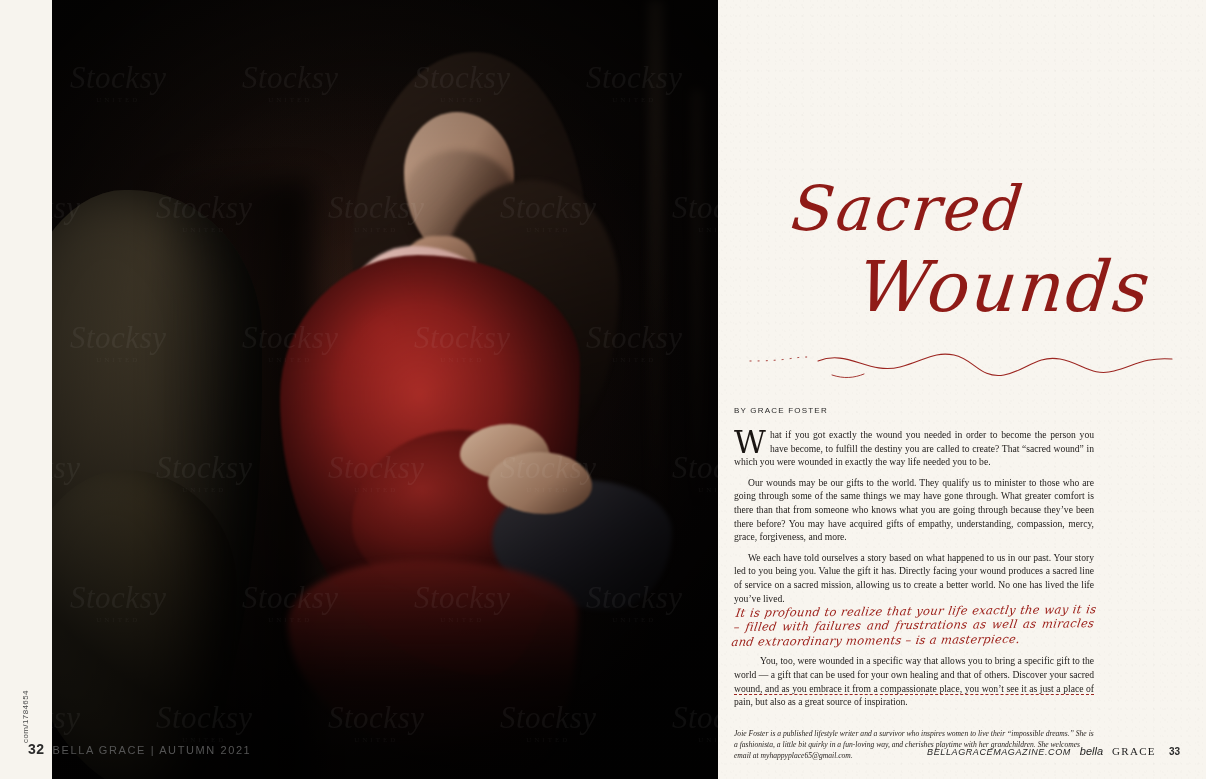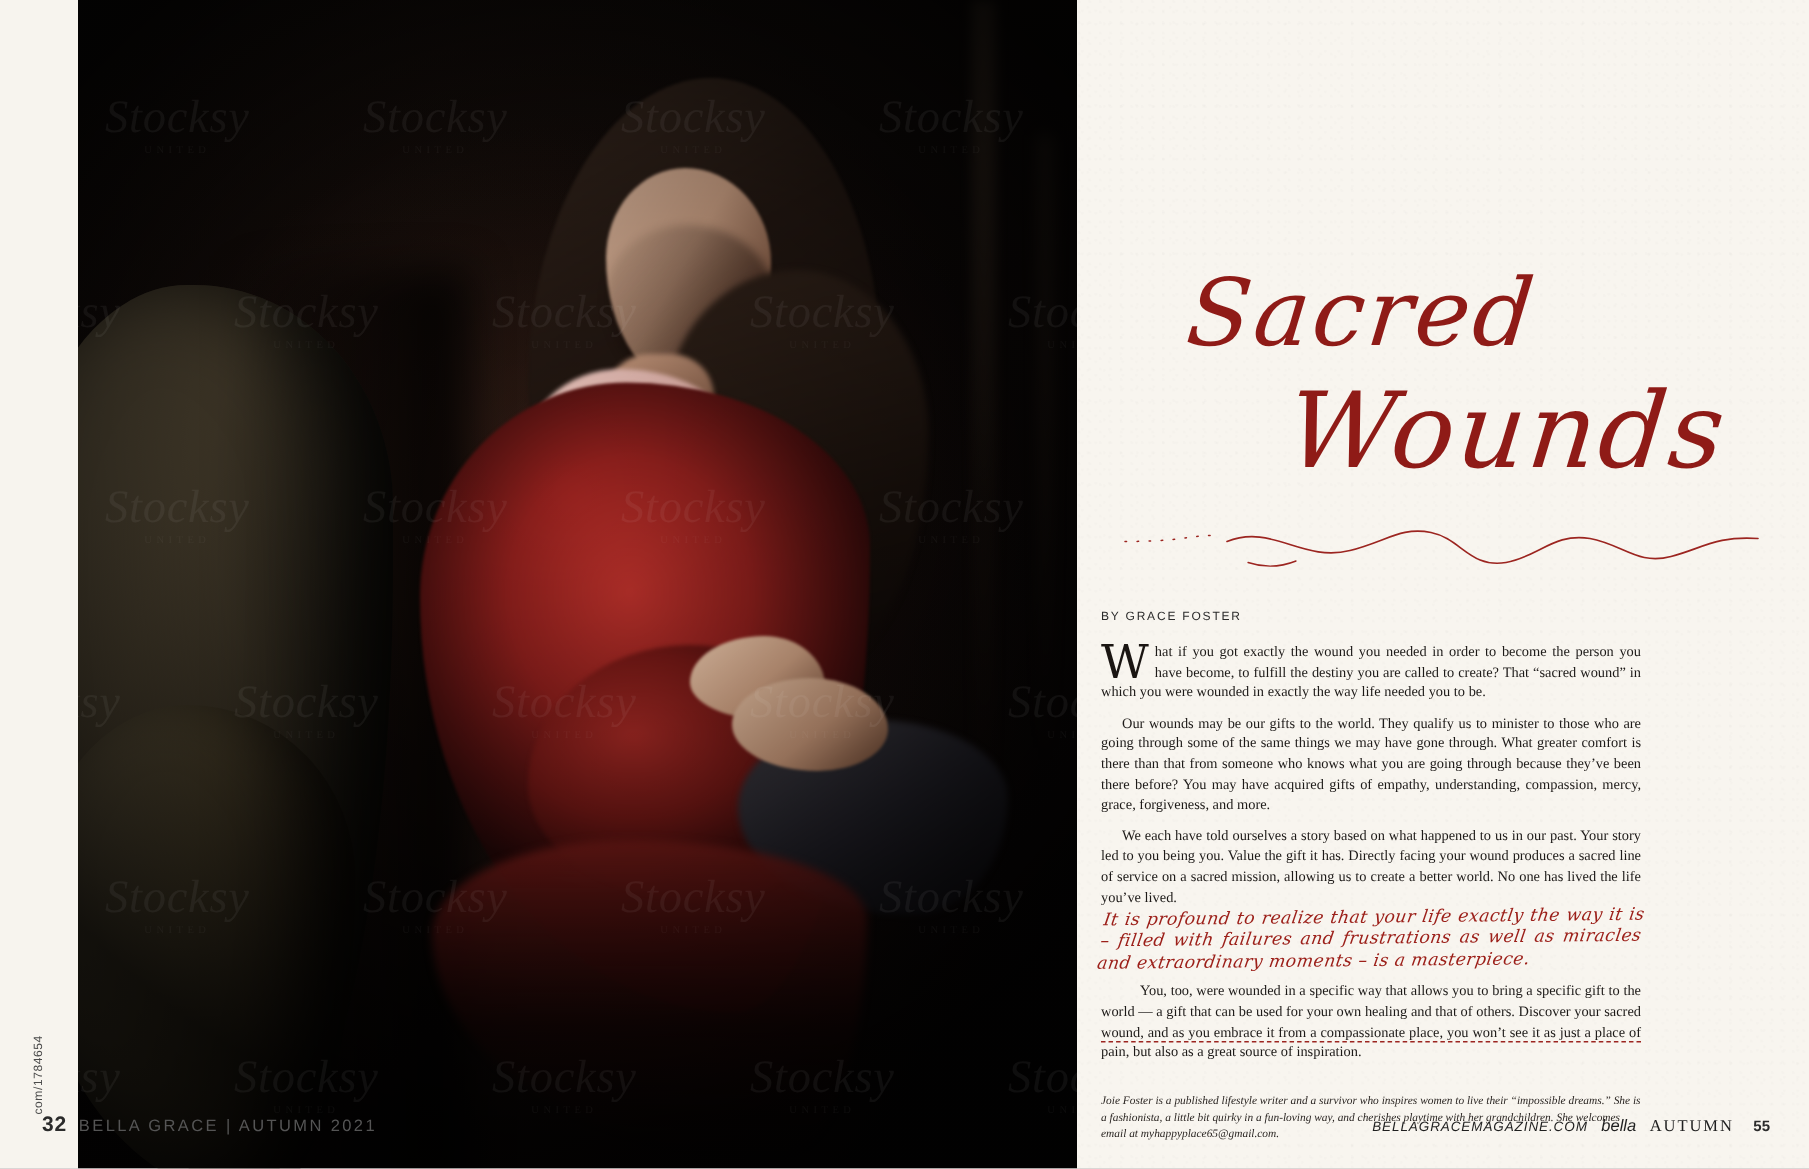--- a/index.html
+++ b/index.html
@@ -571,17 +571,17 @@
     <p><span>We each have told ourselves a story based on what happened to us in our past. Your story led to you being you. Value the gift it has. Directly facing your wound produces a sacred line of service on a sacred mission, allowing us to create a better world. No one has lived the life you’ve lived.</span><span class="handwritten">It is profound to realize that your life exactly the way it is – filled with failures and frustrations as well as miracles and extraordinary moments – is a masterpiece.</span></p>
     <p class="indent-more">You, too, were wounded in a specific way that allows you to bring a specific gift to the world — a gift that can be used for your own healing and that of others. Discover your sacred wound, and as you embrace it from a compassionate place, you won’t see it as just a place of pain, but also as a great source of inspiration.</p>
   </div>
 
   <div class="divider-dashes"></div>
   <div class="bio">Joie Foster is a published lifestyle writer and a survivor who inspires women to live their “impossible dreams.” She is a fashionista, a little bit quirky in a fun-loving way, and cherishes playtime with her grandchildren. She welcomes email at myhappyplace65@gmail.com.</div>
 
   <div class="footer-right">
     <span class="footer-url">BELLAGRACEMAGAZINE.COM</span>
     <span class="footer-brand-script">bella</span>
-    <span class="footer-brand-caps">AUTUMN</span>
-    <span class="folio-num-right">55</span>
+    <span class="footer-brand-caps">GRACE</span>
+    <span class="folio-num-right">33</span>
   </div>
 
 </div>
 
 </body></html>

